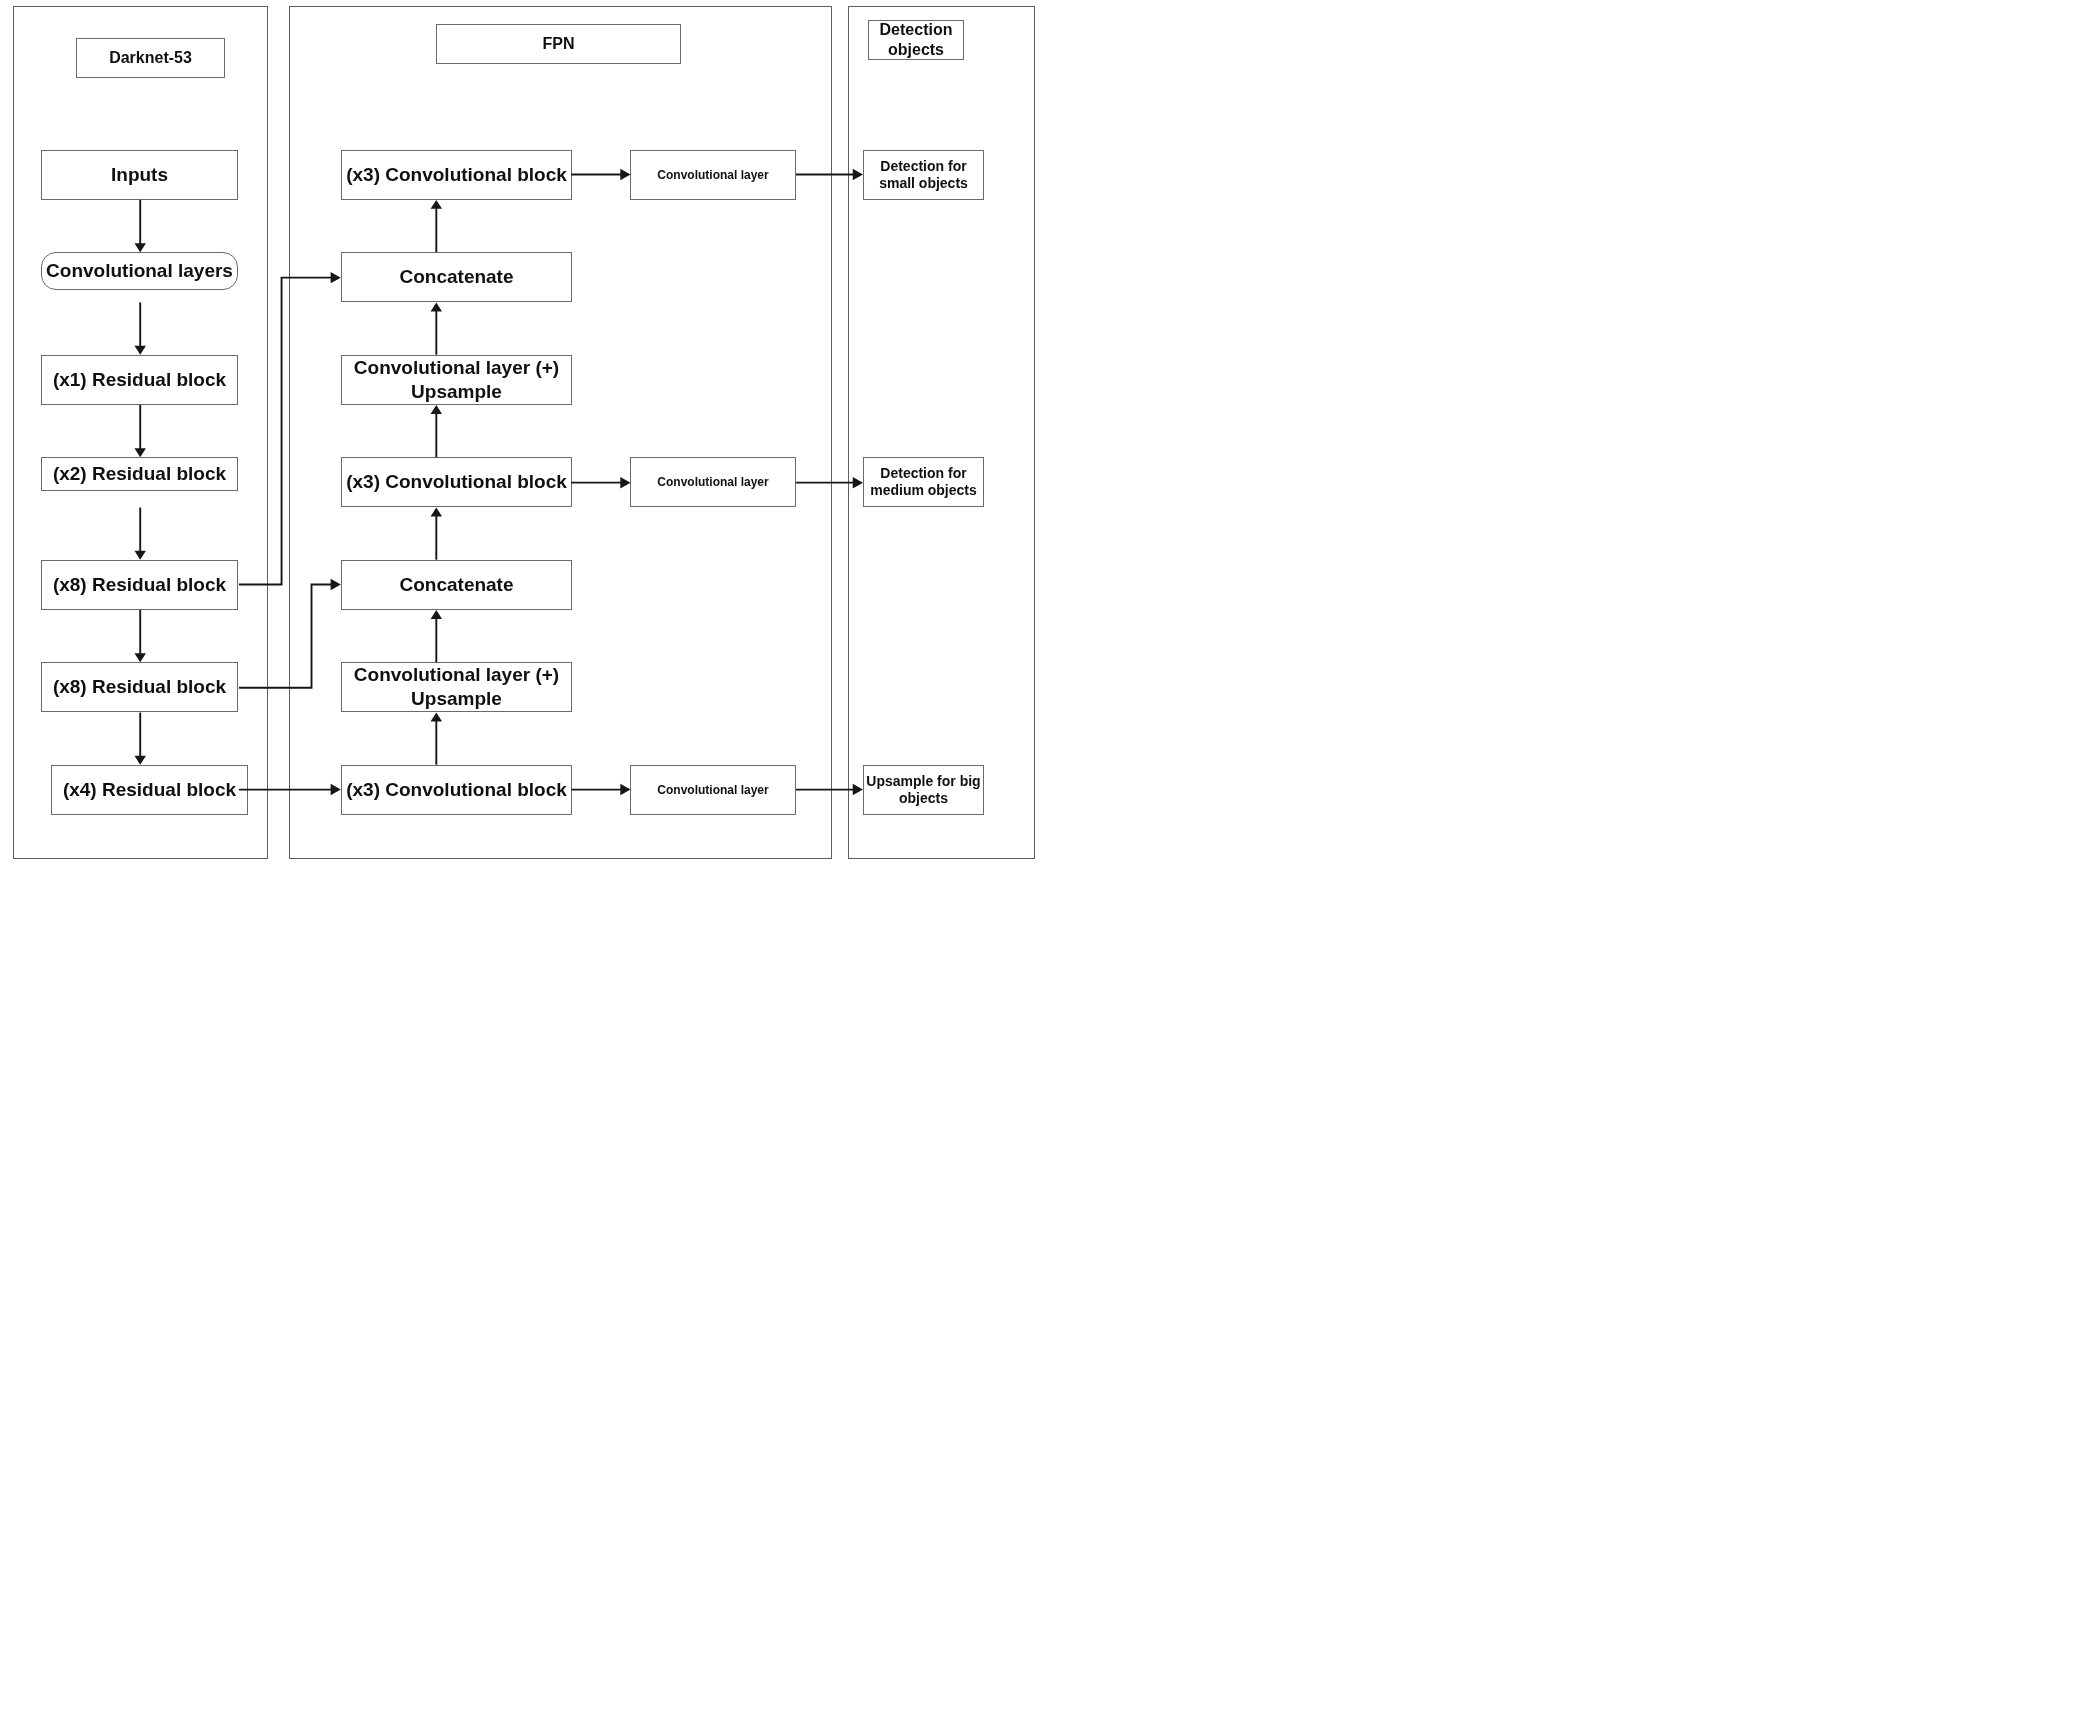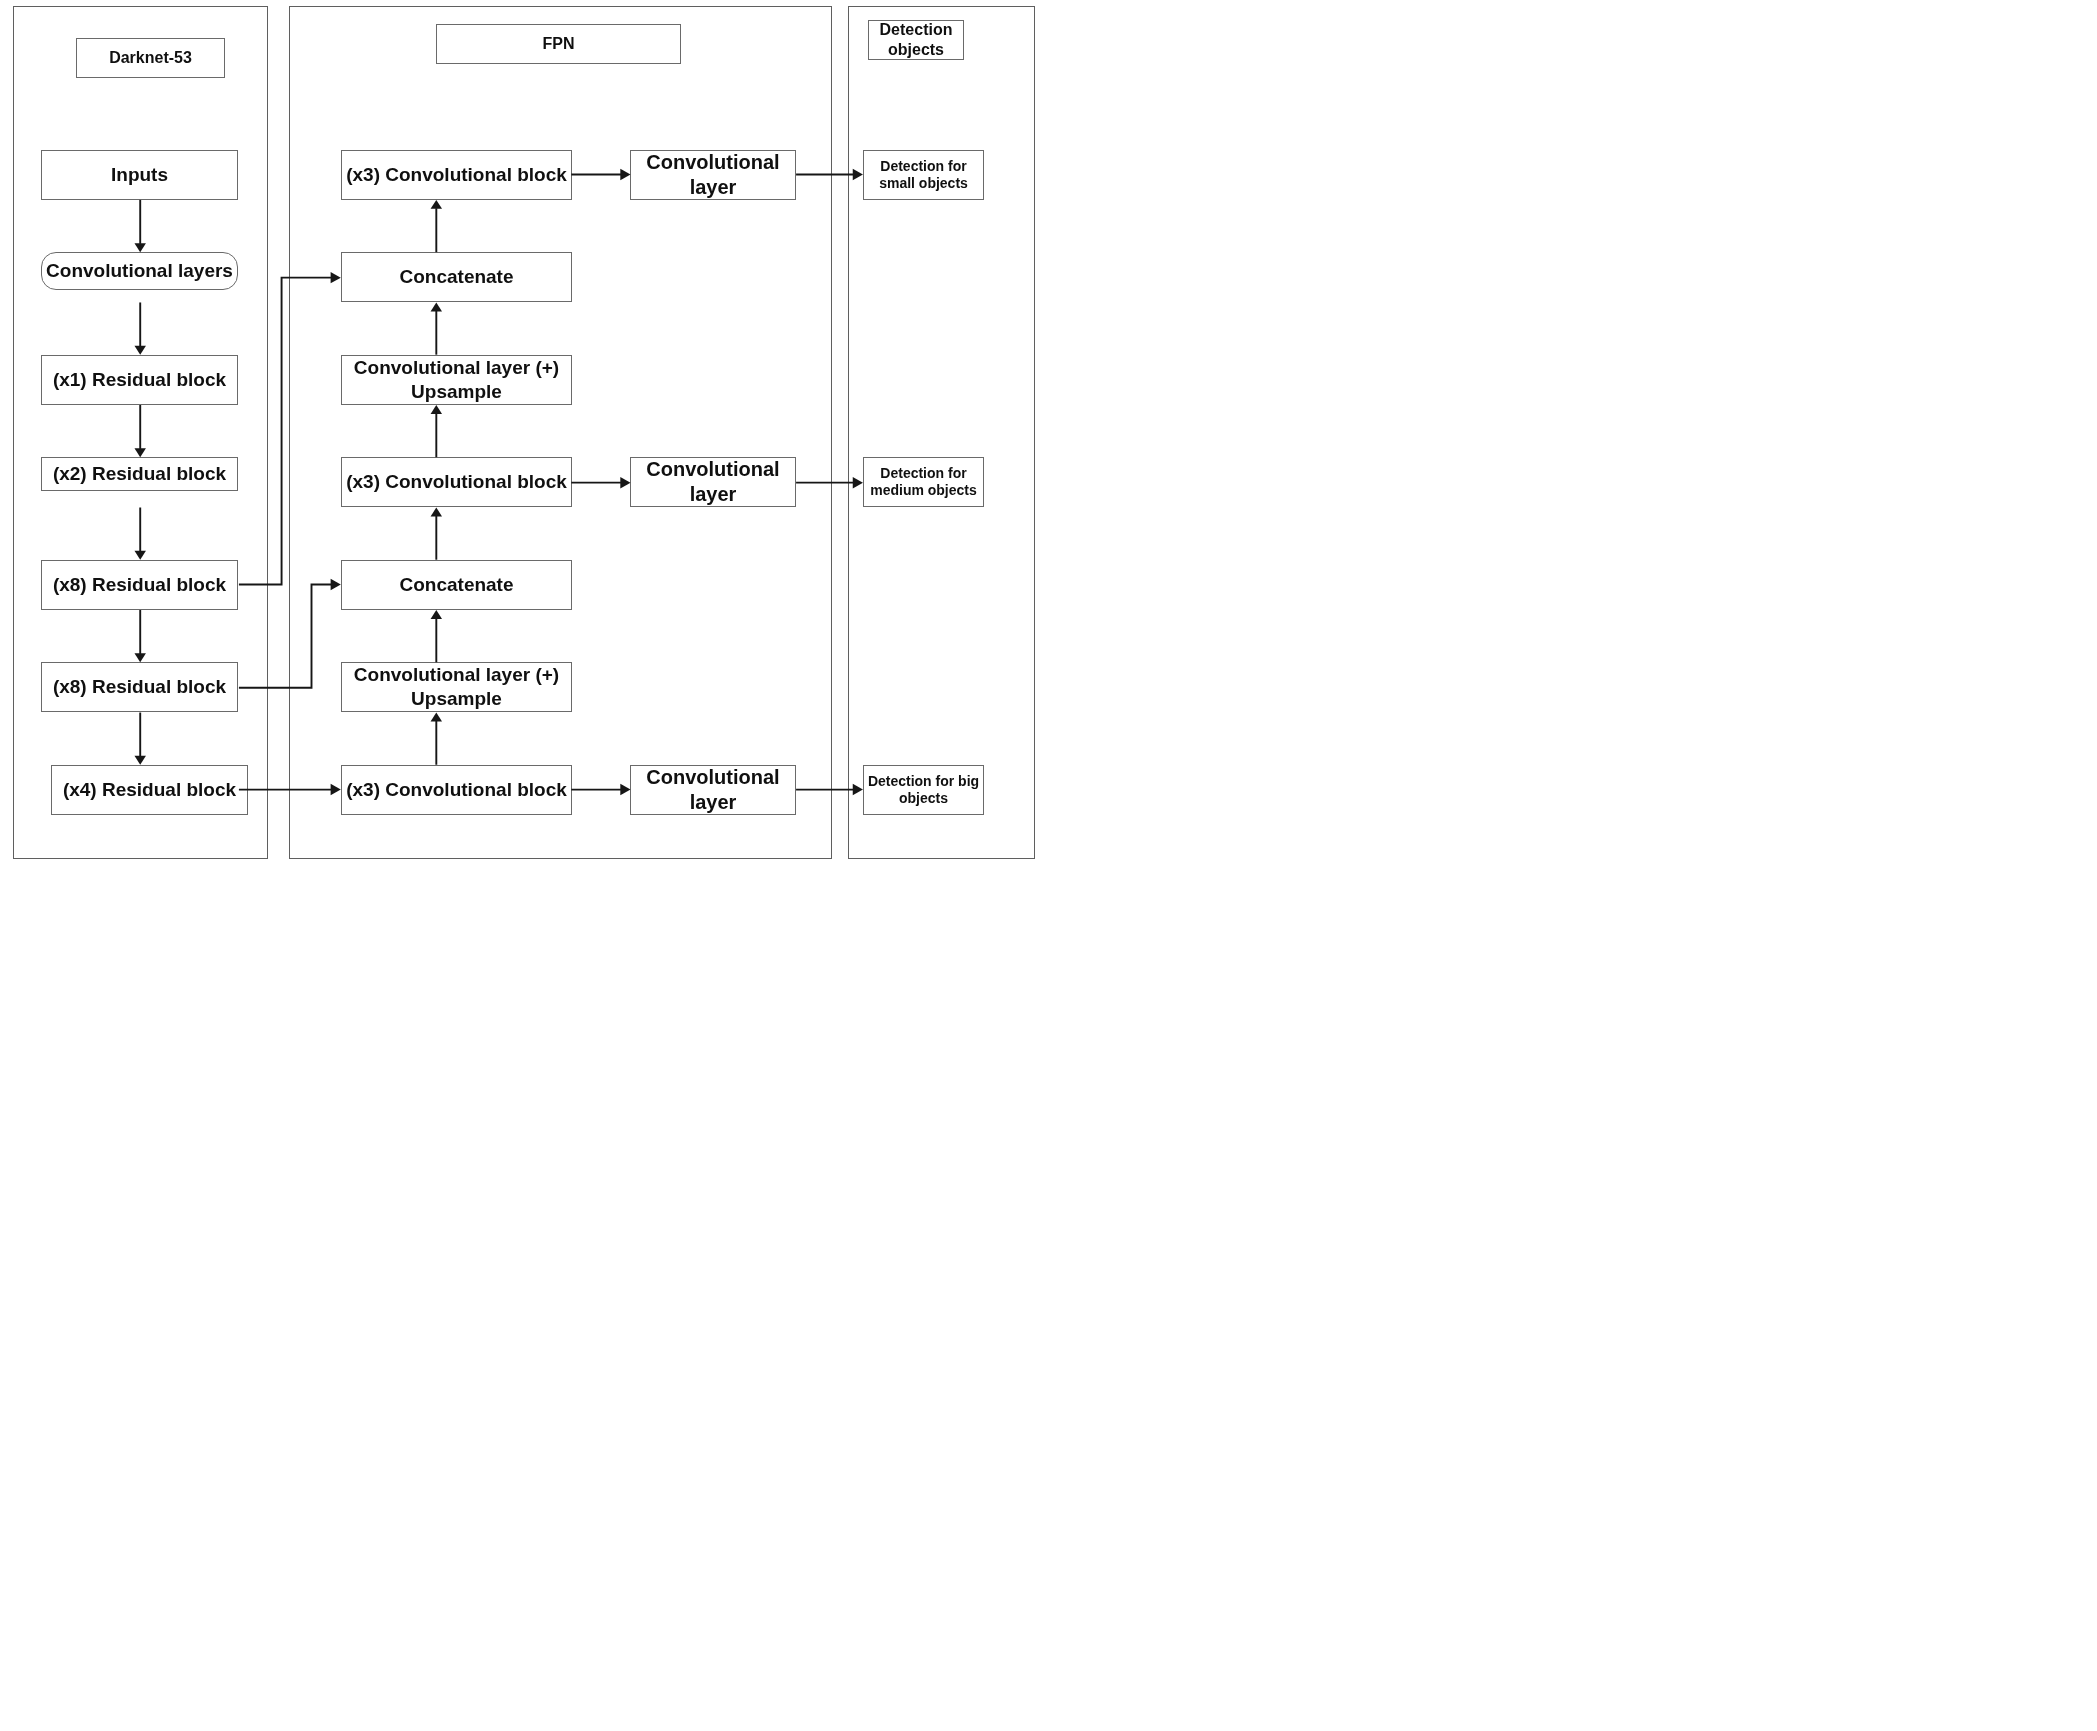--- a/index.html
+++ b/index.html
@@ -33,21 +33,21 @@
     font-weight: bold;
     font-size: 19px;
     line-height: 1.25;
     color: #101010;
     white-space: pre-line;
   }
   .title {
     font-size: 16px;
   }
   .conv-layer-node {
-    font-size: 20px;
+    font-size: 12px;
   }
   .detect-node {
     font-size: 14px;
   }
   .wires {
     position: absolute;
     left: 0;
     top: 0;
     width: 1049px;
     height: 866px;
@@ -96,21 +96,21 @@
   <div class="node" style="left:341px; top:765px; width:231px; height:50px;">(x3) Convolutional block</div>
 
   <div class="node conv-layer-node" style="left:630px; top:150px; width:166px; height:50px;">Convolutional layer</div>
   <div class="node conv-layer-node" style="left:630px; top:457px; width:166px; height:50px;">Convolutional layer</div>
   <div class="node conv-layer-node" style="left:630px; top:765px; width:166px; height:50px;">Convolutional layer</div>
 
   <div class="node detect-node" style="left:863px; top:150px; width:121px; height:50px;">Detection for
 small objects</div>
   <div class="node detect-node" style="left:863px; top:457px; width:121px; height:50px;">Detection for
 medium objects</div>
-  <div class="node detect-node" style="left:863px; top:765px; width:121px; height:50px;">Detection for big
+  <div class="node detect-node" style="left:863px; top:765px; width:121px; height:50px;">Upsample for big
 objects</div>
 
   <svg class="wires" viewBox="0 0 1647 1360">
 
     <g>
       <line x1="220" y1="314" x2="220" y2="383"></line>
         <polygon points="211,382 229,382 220,396"></polygon>
     </g>
     <g>
       <line x1="220" y1="475" x2="220" y2="544"></line>

